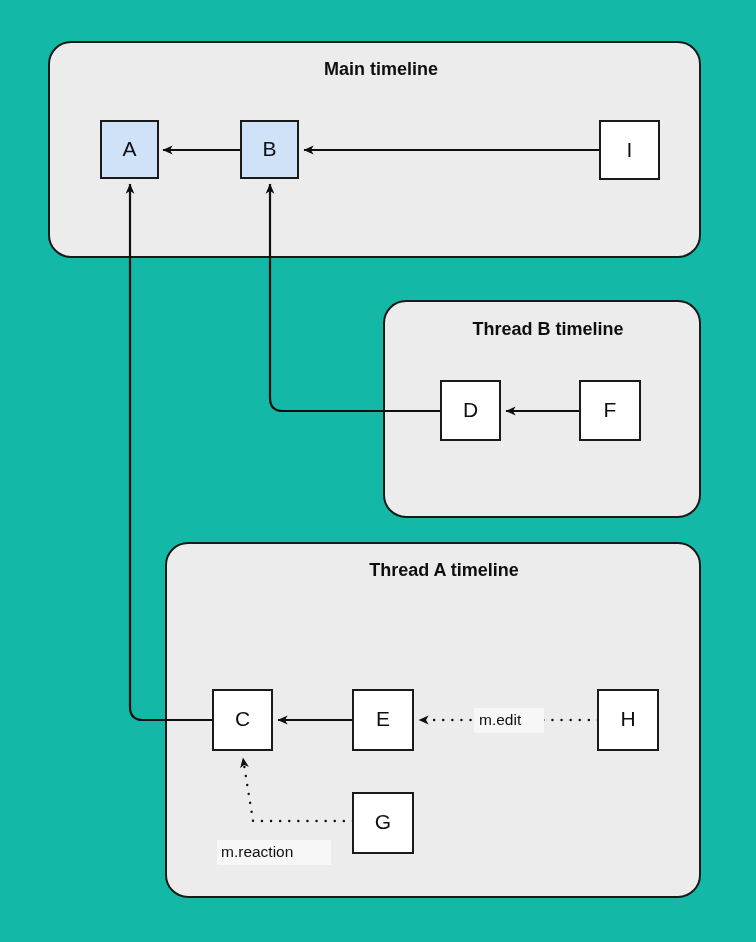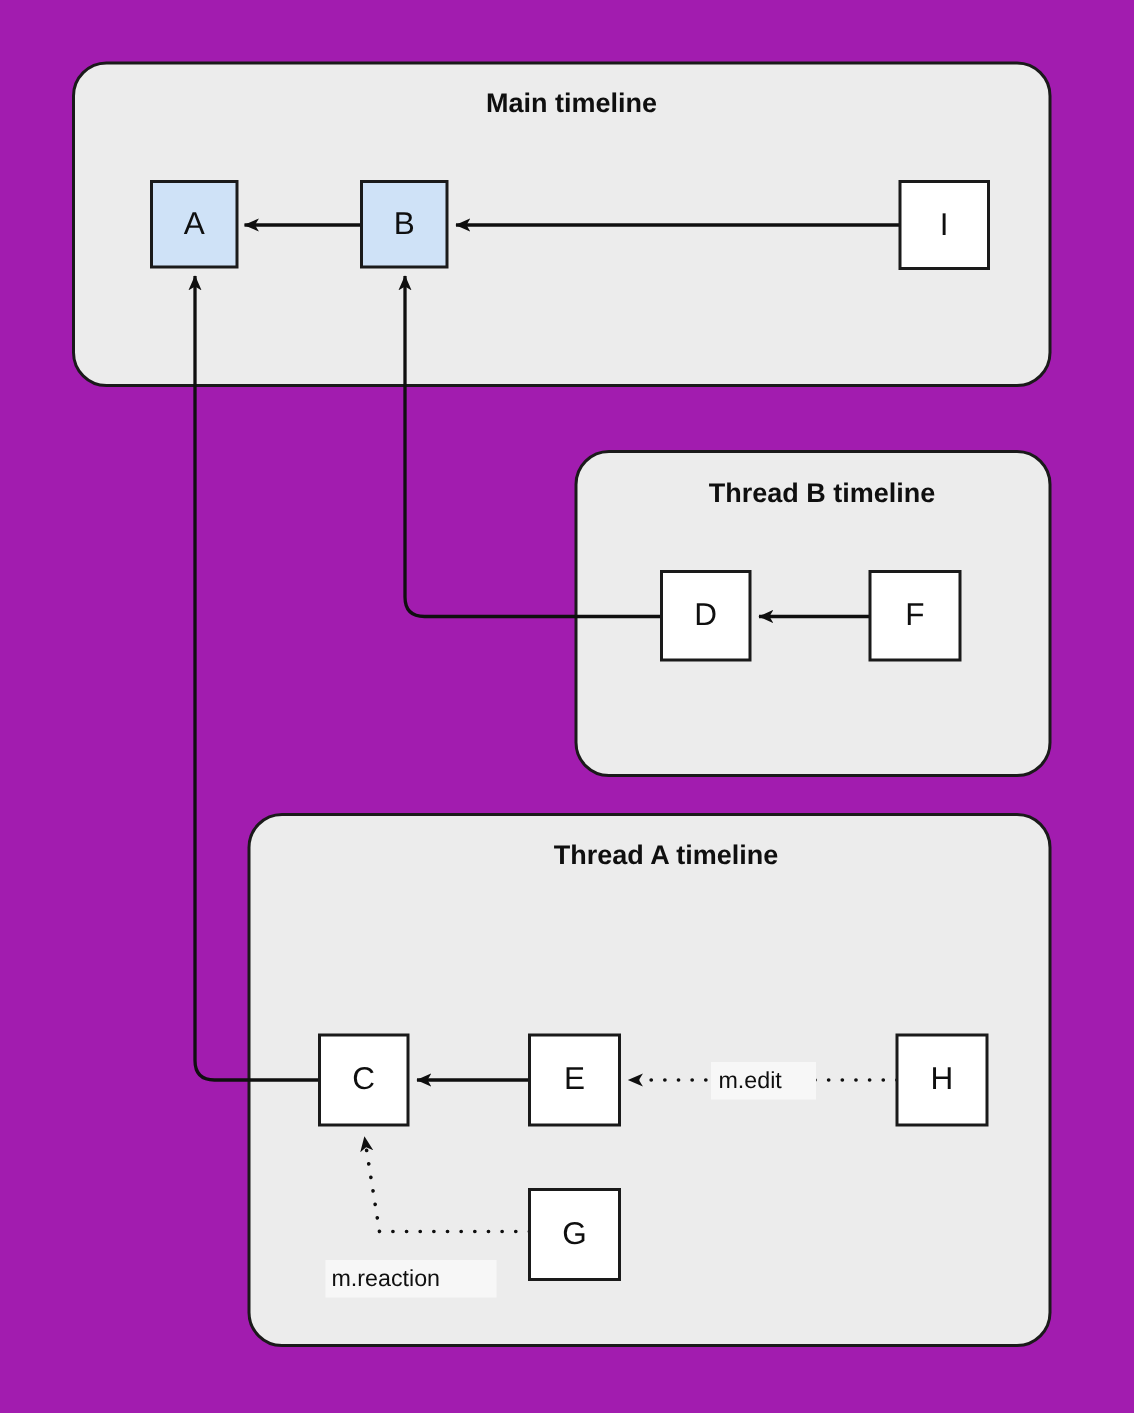--- a/index.html
+++ b/index.html
@@ -7,21 +7,21 @@
     padding: 0;
     background: #ffffff;
   }
   body {
     font-family: "Liberation Sans", sans-serif;
   }
   #canvas {
     position: relative;
     width: 756px;
     height: 942px;
-    background: #a21caf;
+    background: #14b8a6;
     overflow: hidden;
   }
   #diagram-svg {
     position: absolute;
     left: 0;
     top: 0;
     width: 756px;
     height: 942px;
   }
   .panel-title {

